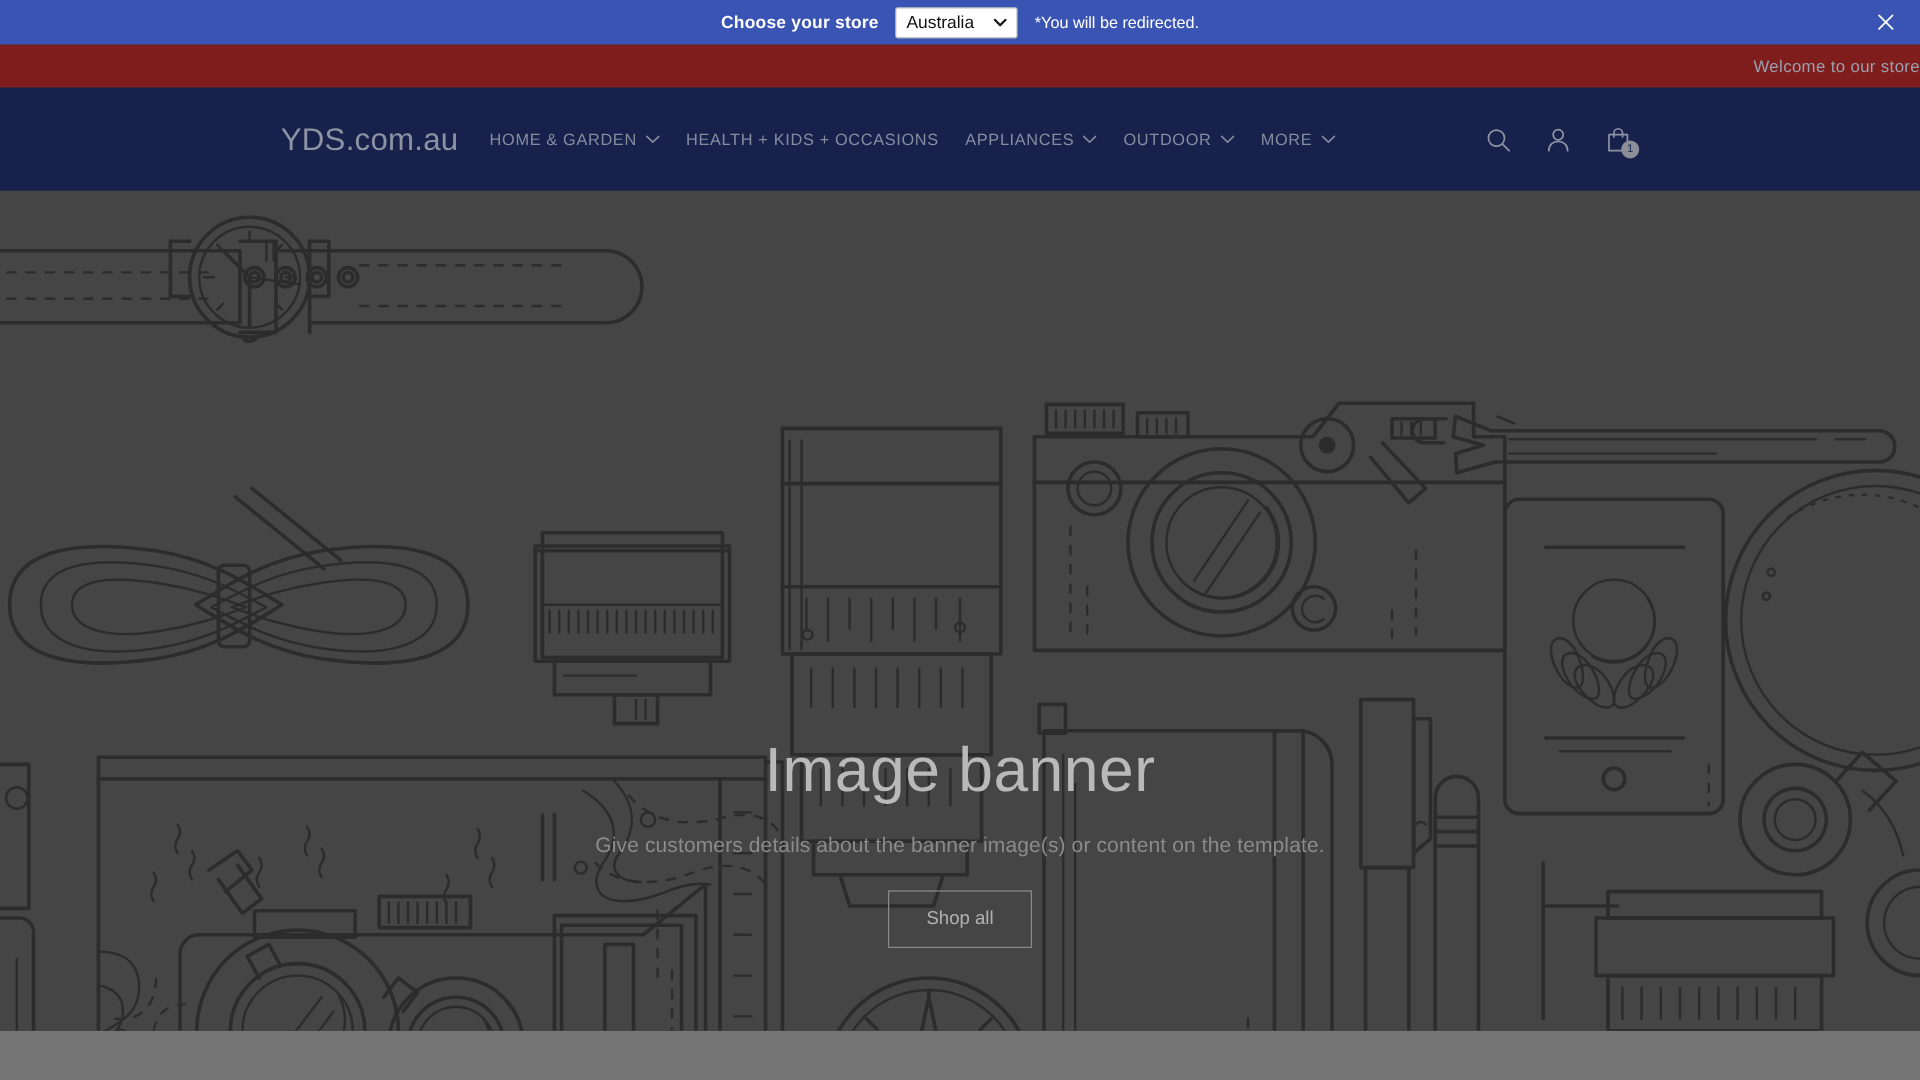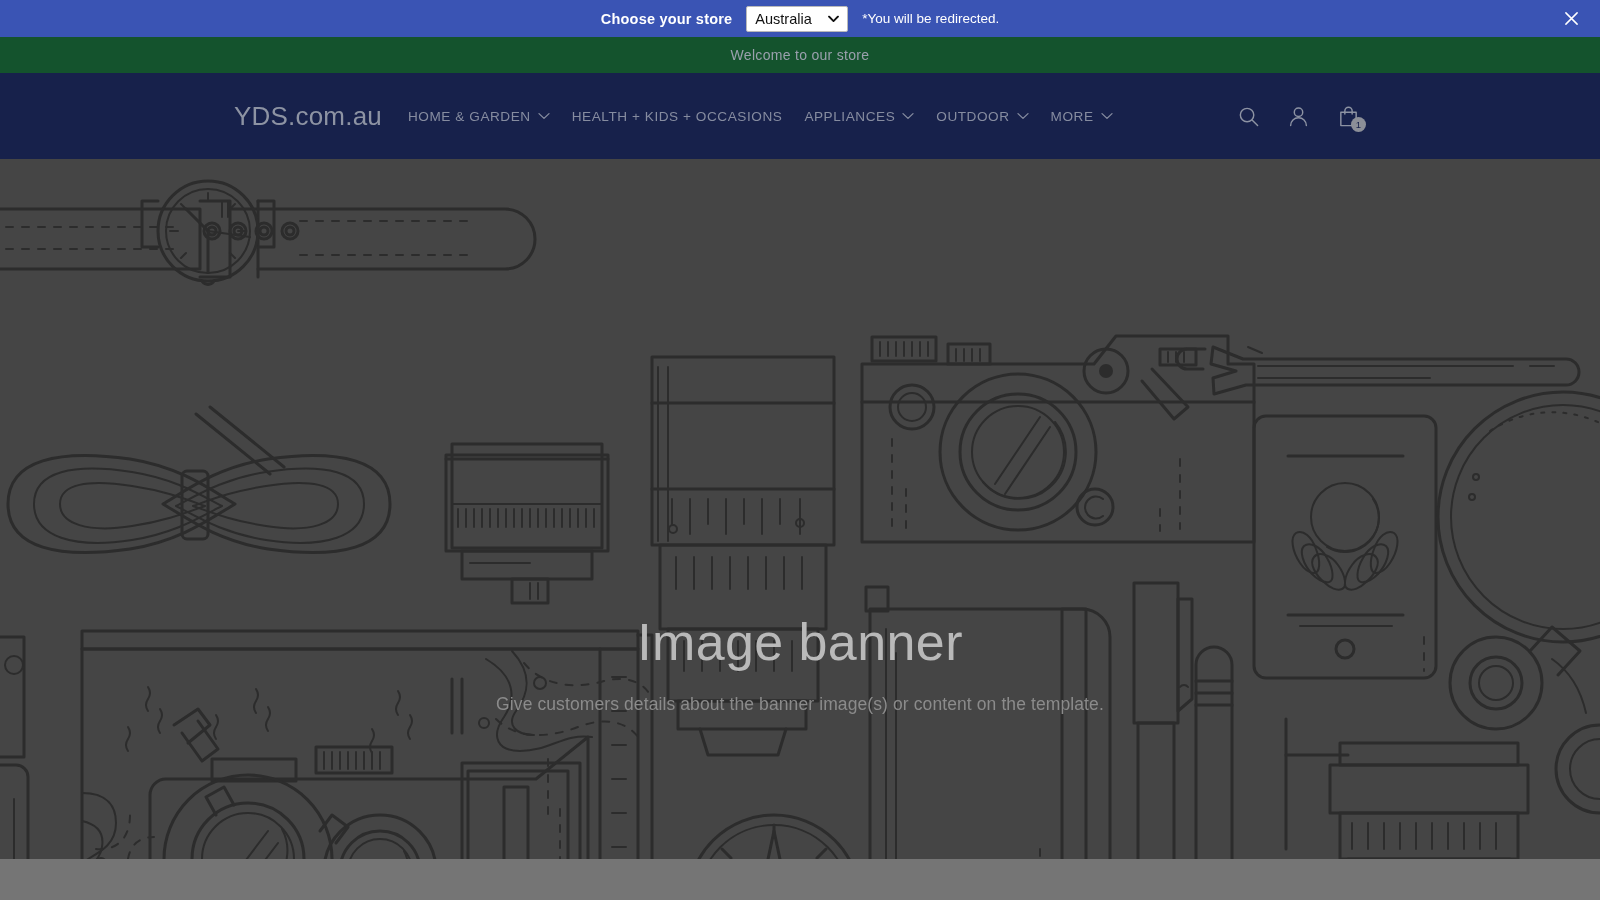--- a/index.html
+++ b/index.html
@@ -70,24 +70,24 @@
     justify-content: center;
     cursor: pointer;
     background: none;
     border: 0;
   }
 
   
   #announcement {
     width: 1600px;
     height: 36px;
-    background: #14532d;
-    display: flex;
-    align-items: center;
-    justify-content: center;
+    background: #7f1d1d;
+    display: flex;
+    align-items: center;
+    justify-content: flex-end;
   }
   #announcement .text {
     color: #9aa0ad;
     font-size: 14px;
     letter-spacing: 0.3px;
   }
 
   
   #site-header {
     width: 1600px;
@@ -731,16 +731,17 @@
 
     <g>
       <circle class="ill-line" cx="1600" cy="610" r="44"></circle>
       <circle class="ill-thin" cx="1600" cy="610" r="30"></circle>
     </g>
   </svg>
 
   <div id="hero-content">
     <h1 id="hero-heading">Image banner</h1>
     <p id="hero-sub">Give customers details about the banner image(s) or content on the template.</p>
+    <button id="hero-cta">Shop all</button>
   </div>
 </section>
 
 <div id="page-bottom"></div>
 
 </body></html>

